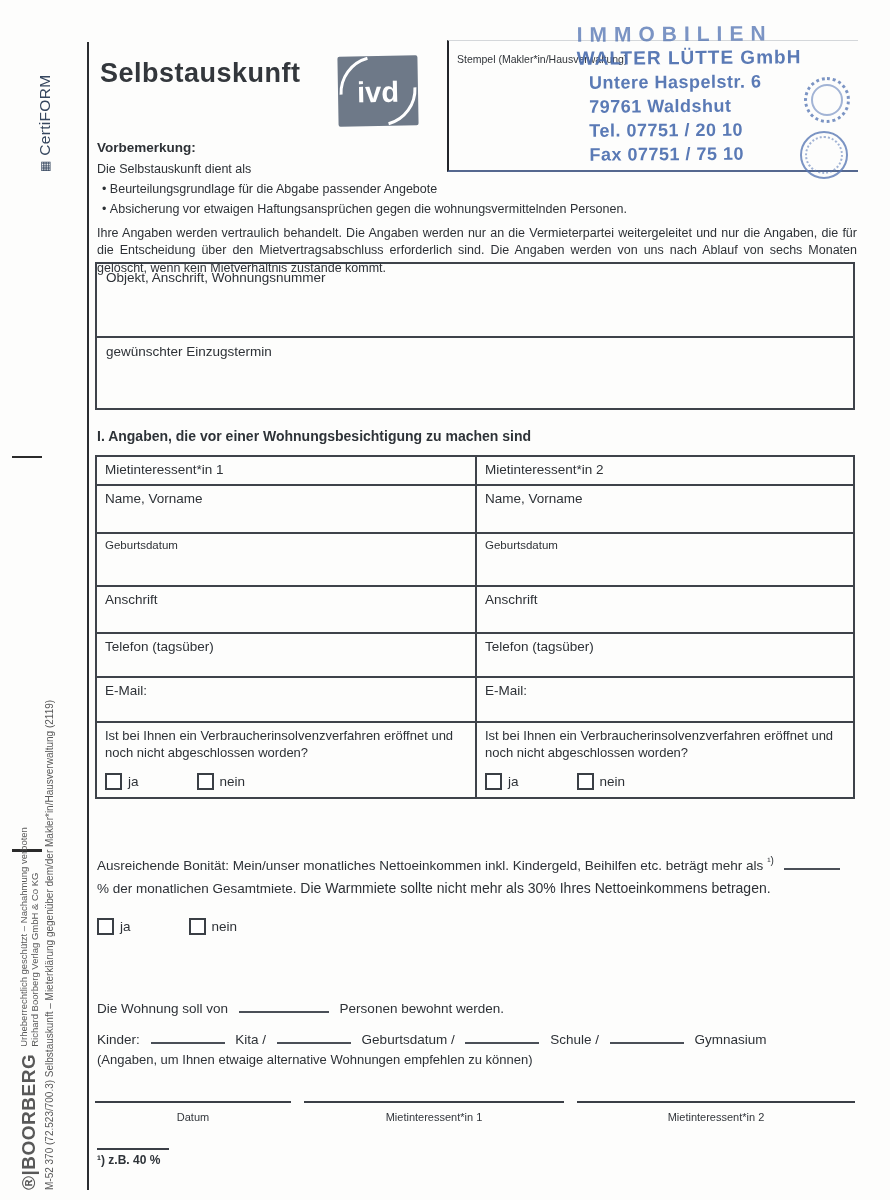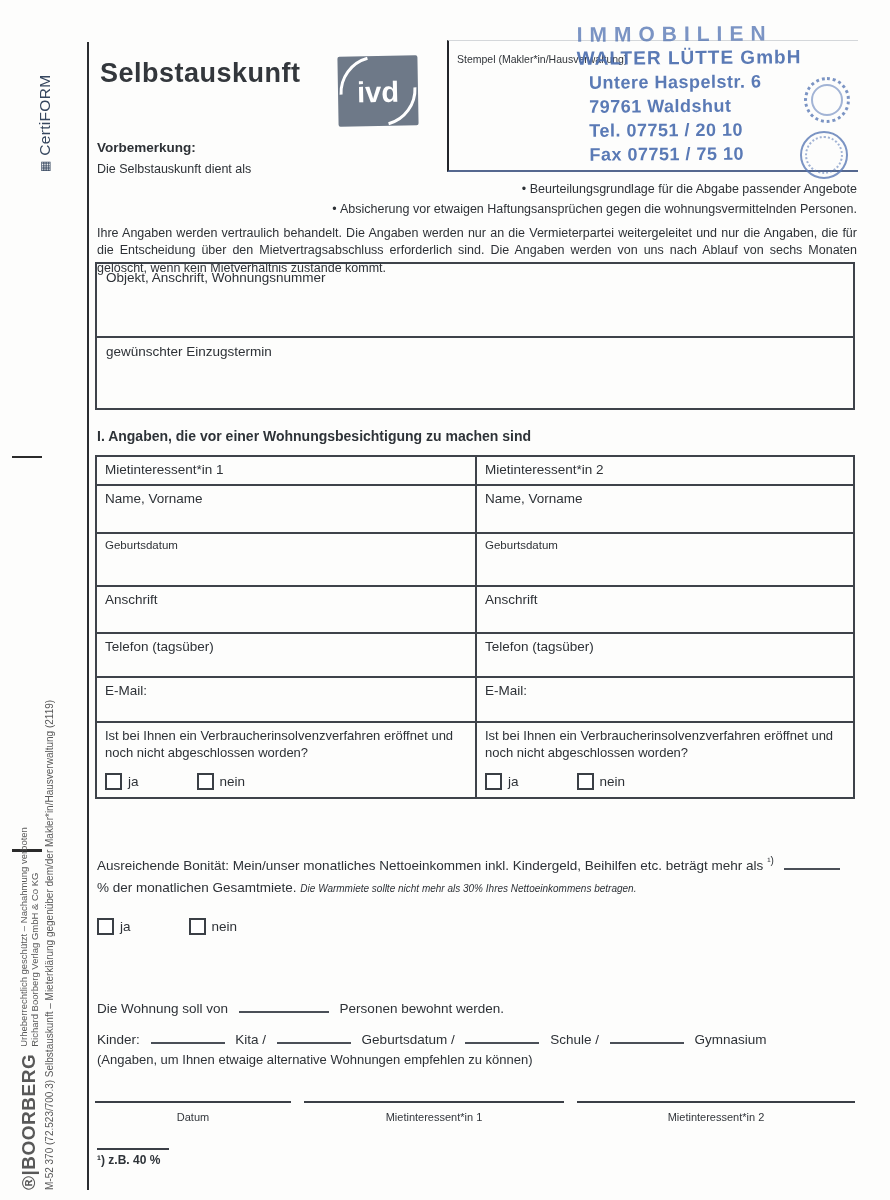--- a/index.html
+++ b/index.html
@@ -44,21 +44,21 @@
   .seal{position:absolute;border-radius:50%;border:3px dotted #5b7ab6;opacity:.8;}
   .seal::after{content:"";position:absolute;inset:4px;border:2px solid #5b7ab6;border-radius:50%;opacity:.7;}
   .seal1{right:8px;top:36px;width:46px;height:46px;}
   .seal2{right:10px;top:90px;width:48px;height:48px;border-style:solid;border-width:2px;}
   .seal2::after{inset:3px;border-style:dotted;}
 
   
   .vorbemerkung{position:absolute;left:97px;top:140px;width:760px;}
   .vb-heading{font-size:13.5px;font-weight:bold;}
   .vb-intro{font-size:12.5px;margin-top:7px;}
-  .vb-bullet{font-size:12.5px;margin-top:6px;padding-left:16px;text-indent:-11px;text-align:right;}
+  .vb-bullet{font-size:12.5px;margin-top:6px;padding-left:16px;text-indent:-11px;}
   .vb-par{font-size:12.5px;margin-top:9px;line-height:1.38;text-align:justify;}
 
   
   .obj-box{position:absolute;left:95px;top:262px;width:760px;border:2px solid var(--line);}
   .obj-row{height:72px;padding:6px 9px;font-size:13.5px;}
   .obj-row + .obj-row{border-top:2px solid var(--line);}
   .obj-row3{height:48px;display:flex;align-items:flex-start;padding-top:11px;}
   .blank{display:inline-block;border-bottom:2px solid #4a4f57;height:13px;vertical-align:baseline;}
   .obj-blank{width:196px;margin:0 10px;}
 
@@ -81,21 +81,21 @@
   .insolv-q{font-size:13px;line-height:1.3;}
   .cb-row{display:flex;align-items:center;margin-top:11px;}
   .cb{width:17px;height:17px;border:2px solid #3a3f45;background:#fff;display:inline-block;flex:0 0 auto;}
   .cb-label{font-size:13.5px;margin-left:6px;}
   .cb-gap{width:58px;flex:0 0 auto;}
 
   
   .bonitaet{position:absolute;left:97px;top:853px;width:762px;font-size:13.5px;line-height:1.65;}
   .fn-ref{font-size:10px;vertical-align:super;}
   .pct-blank{width:56px;margin:0 6px;}
-  .added-note{font-size:10px;font-style:italic;}
+  .added-note{font-size:14px;}
   .bon-cbs{position:absolute;left:97px;top:918px;display:flex;align-items:center;}
 
   
   .occupancy{position:absolute;left:97px;top:1000px;font-size:13.5px;}
   .pers-blank{width:90px;margin:0 7px;}
   .kinder{position:absolute;left:97px;top:1030px;font-size:13.5px;line-height:1.5;}
   .kid-blank{width:74px;margin:0 7px;}
   .kinder-note{font-size:13px;}
 
   

